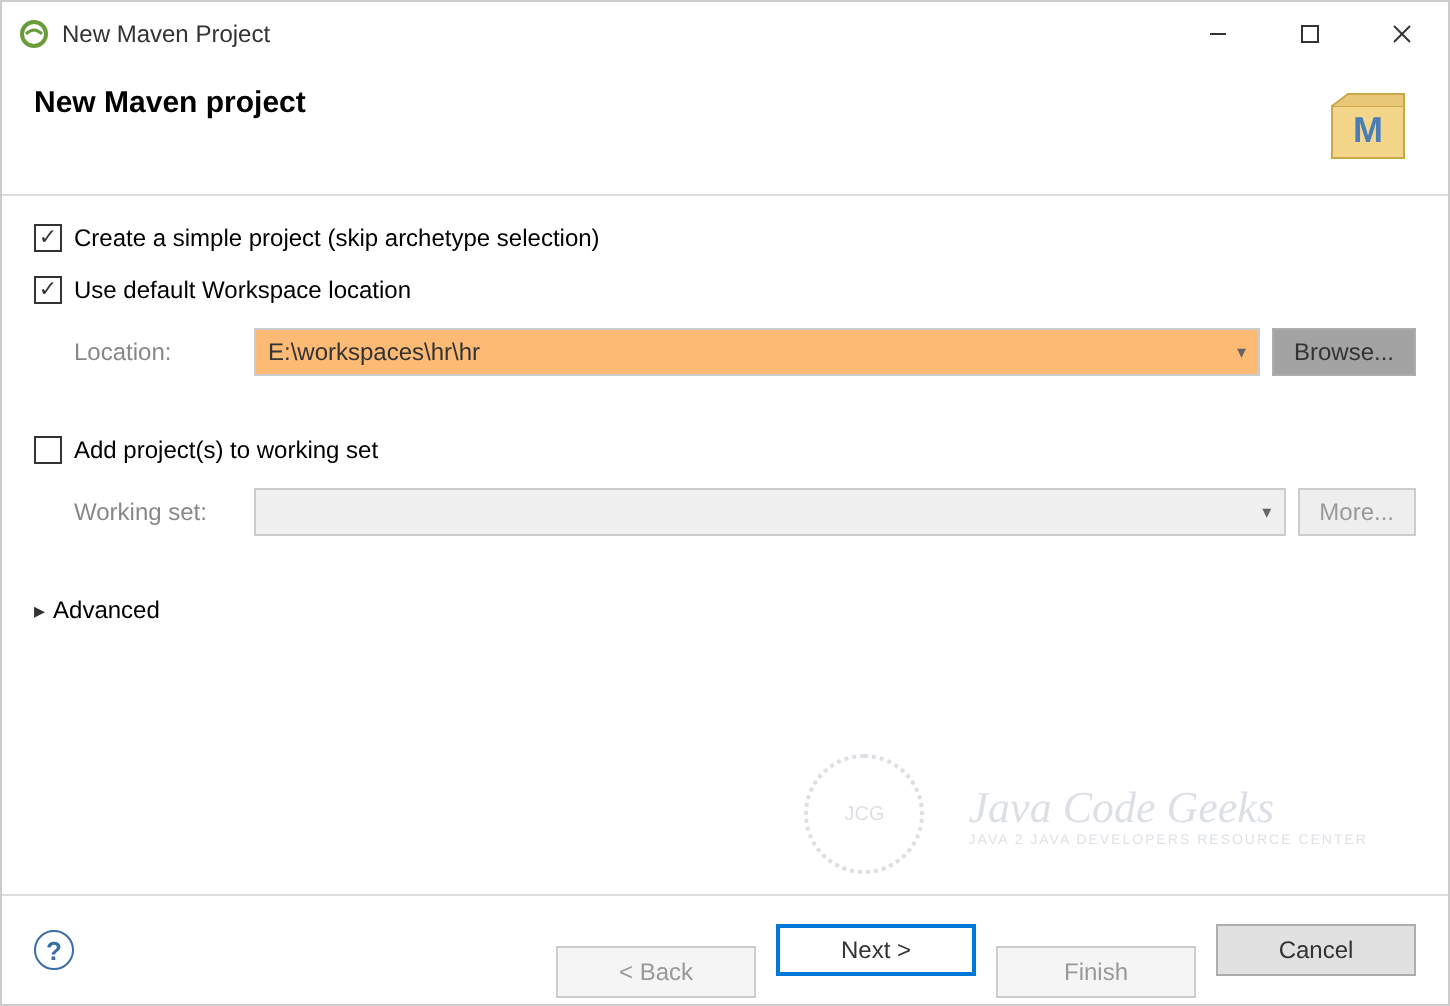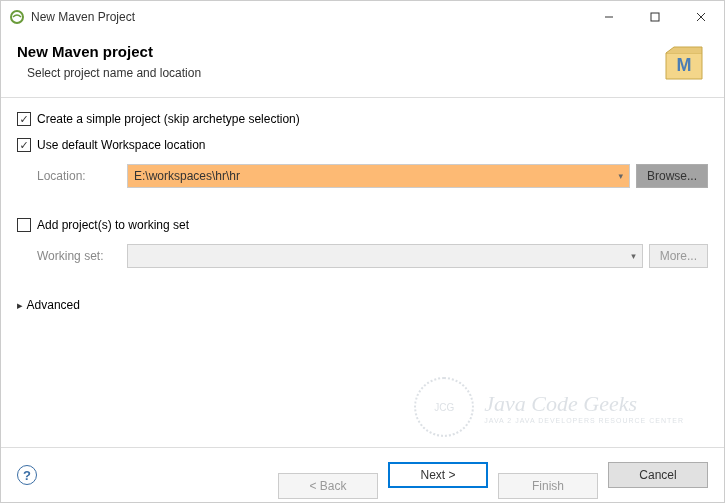--- a/index.html
+++ b/index.html
@@ -22,21 +22,21 @@
     .field-label { width: 90px; font-size: 12px; color: #888; }
     .combo { flex: 1; height: 24px; border: 1px solid #ccc; background: #fdba74; display: flex; align-items: center; padding: 0 6px; position: relative; }
     .combo.disabled { background: #f0f0f0; }
     .combo-text { flex: 1; font-size: 12px; color: #333; }
     .combo.disabled .combo-text { color: #888; }
     .combo-arrow { font-size: 9px; color: #666; }
     .btn-inline { height: 24px; padding: 0 10px; margin-left: 6px; border: 1px solid #adadad; background: #a3a3a3; font-size: 12px; color: #333; }
     .btn-inline:disabled { color: #999; background: #eee; border-color: #ccc; }
     .expand-row { display: flex; align-items: center; margin-top: 16px; cursor: pointer; }
     .expand-arrow { font-size: 11px; margin-right: 4px; color: #333; }
-    .watermark { position: absolute; right: 40px; bottom: 10px; opacity: 0.25; display: flex; align-items: center; gap: 10px; }
+    .watermark { position: absolute; right: 40px; bottom: 10px; opacity: 0.25; display: flex; align-items: center; gap: 22px; }
     .watermark-circle { width: 60px; height: 60px; border: 2px dotted #789; border-radius: 50%; display: flex; align-items: center; justify-content: center; font-size: 10px; color: #789; }
     .watermark-text { font-family: serif; font-style: italic; font-size: 22px; color: #789; }
     .watermark-sub { font-size: 7px; color: #789; letter-spacing: 1px; }
     .separator { height: 1px; background: #ddd; }
     .footer { height: 54px; display: flex; align-items: center; padding: 0 16px; background: #fff; }
     .help-icon { width: 20px; height: 20px; border: 1.5px solid #3a6ea5; border-radius: 50%; display: flex; align-items: center; justify-content: center; color: #3a6ea5; font-size: 13px; font-weight: bold; }
     .footer-spacer { flex: 1; }
     .footer-btn { width: 100px; height: 26px; margin-left: 10px; border: 1px solid #adadad; background: #e1e1e1; font-size: 12px; color: #333; }
     .footer-btn:disabled { color: #999; background: #f5f5f5; border-color: #ccc; margin-top: 21px; }
     .footer-btn.primary { border: 2px solid #0078d7; background: #fff; text-align: center; }
@@ -66,21 +66,20 @@
           <line x1="1" y1="1" x2="9" y2="9" stroke="#333" stroke-width="1"></line>
           <line x1="9" y1="1" x2="1" y2="9" stroke="#333" stroke-width="1"></line>
         </svg>
       </button>
   </div>
 </div>
 
 <div class="header">
   <div class="header-text">
     <h1>New Maven project</h1>
-    <p>Select project name and location</p>
   </div>
   <svg class="header-icon" viewBox="0 0 48 40">
       <path d="M6 10 L42 10 L42 36 L6 36 Z" fill="#f4d68a" stroke="#c9a84a"></path>
       <path d="M6 10 L14 4 L42 4 L42 10" fill="#e8c878" stroke="#c9a84a"></path>
       <text x="24" y="28" font-size="18" font-weight="bold" fill="#4a7db5" text-anchor="middle">M</text>
     </svg>
 </div>
 
 <div class="content">
   <div class="row">

